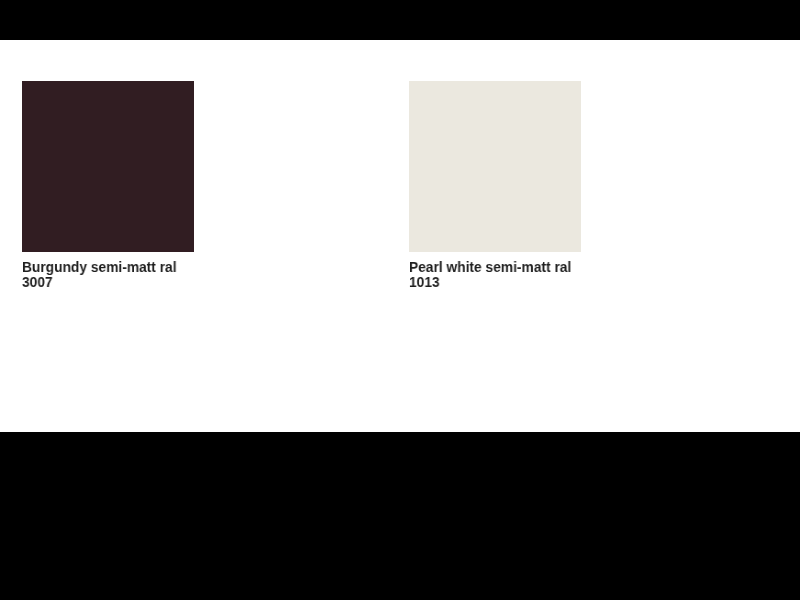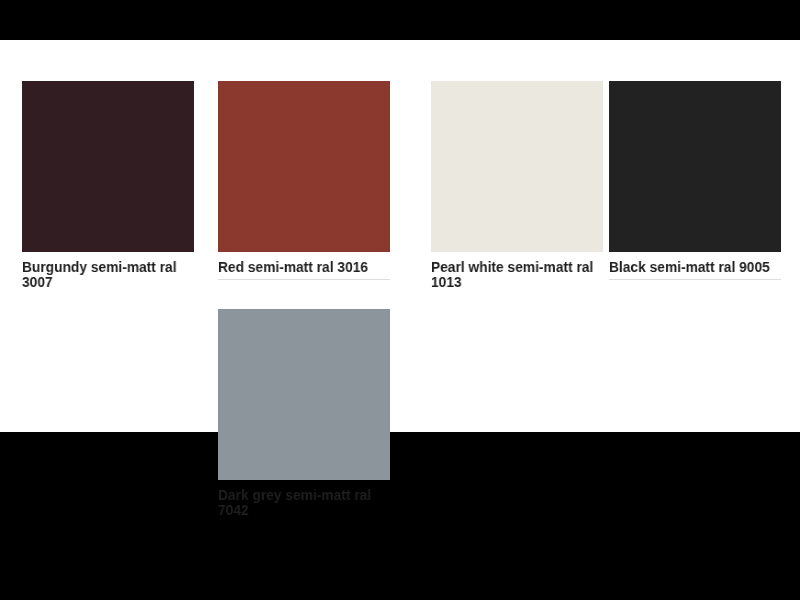--- a/index.html
+++ b/index.html
@@ -46,21 +46,21 @@
   }
 
   .cell {
     position: absolute;
     width: 171.7px;
   }
 
   
   .c0 { left: 22.3px; }
   .c1 { left: 217.9px; }
-  .c2 { left: 431px; text-decoration: underline; }
+  .c2 { left: 409px; text-decoration: underline; }
   .c3 { left: 609.2px; }
   .r0 { top: 40.6px; }
   .r1 { top: 268.6px; }
 
   .swatch {
     display: block;
     width: 171.7px;
     height: 171.4px;
   }
 
@@ -95,38 +95,24 @@
 <div class="letterbox bottom" style="background: rgb(0, 0, 0);"></div>
 
 <div id="stage" style="background: rgb(255, 255, 255);">
   <div id="grid">
 
     <div class="cell r0 c0">
       <div class="swatch" style="background: rgb(49, 29, 34);"></div>
       <div class="label" style="color: rgb(31, 31, 31);">Burgundy semi-matt ral 3007</div>
     </div>
 
-    <div class="cell r0 c1">
-      <div class="swatch" style="background: rgb(139, 57, 47);"></div>
-      <div class="label" style="color: rgb(31, 31, 31);">Red semi-matt ral 3016</div>
-      <div class="divider" style="background: rgb(222, 222, 222);"></div>
-    </div>
 
     <div class="cell r0 c2">
       <div class="swatch" style="background: rgb(235, 232, 223);"></div>
       <div class="label" style="color: rgb(31, 31, 31);">Pearl white semi-matt ral 1013</div>
     </div>
 
-    <div class="cell r0 c3">
-      <div class="swatch" style="background: rgb(34, 34, 34);"></div>
-      <div class="label" style="color: rgb(31, 31, 31);">Black semi-matt ral 9005</div>
-      <div class="divider" style="background: rgb(222, 222, 222);"></div>
-    </div>
 
-    <div class="cell r1 c1">
-      <div class="swatch" style="background: rgb(141, 149, 156);"></div>
-      <div class="label" style="color: rgb(31, 31, 31);">Dark grey semi-matt ral 7042</div>
-    </div>
 
 
 
   </div>
 </div>
 
 </body></html>

